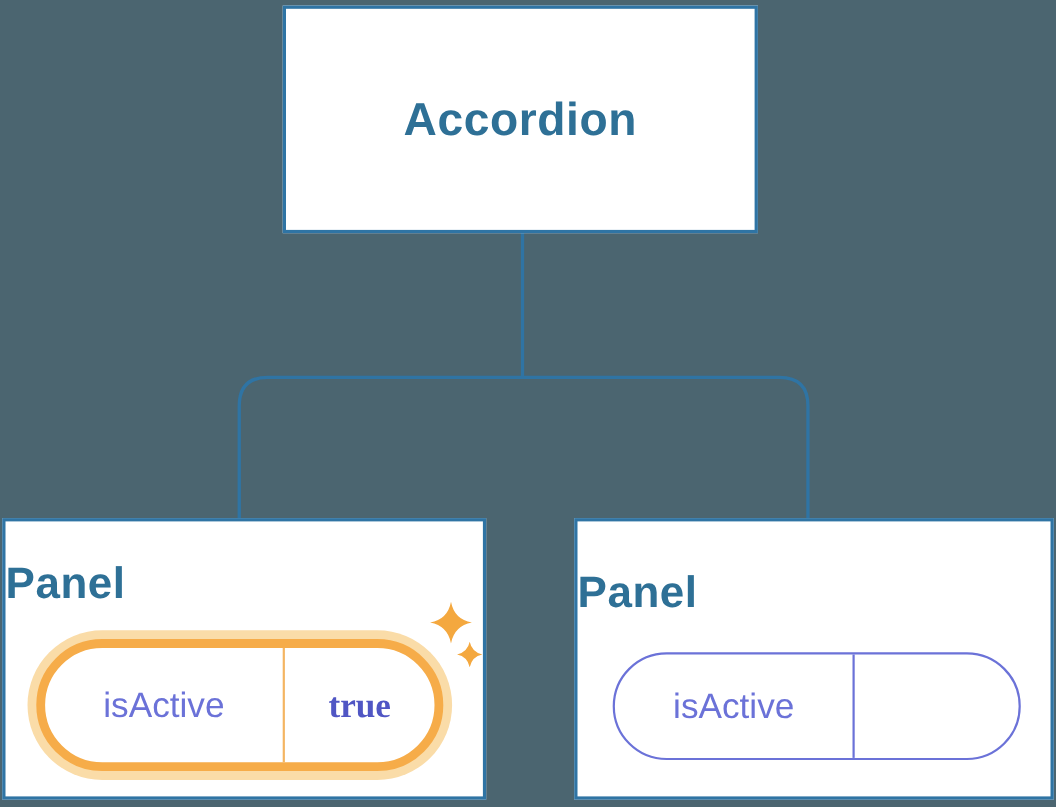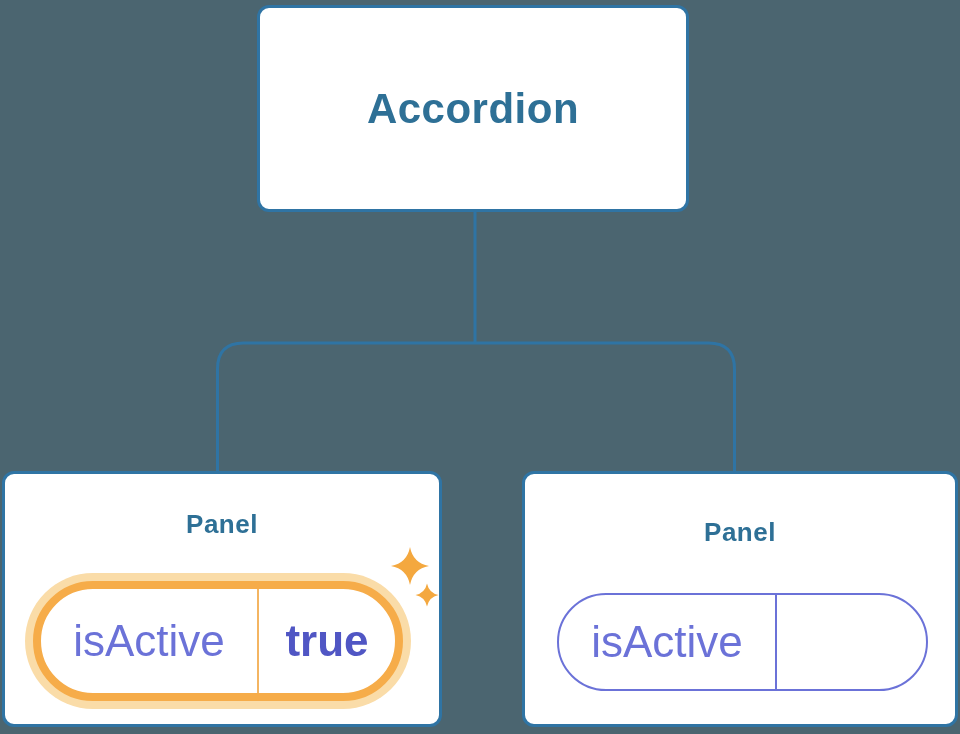--- a/index.html
+++ b/index.html
@@ -7,35 +7,35 @@
     position:relative;width:960px;height:734px;overflow:hidden;
     background:var(--background,#4B6570);
     font-family:"Liberation Sans", sans-serif;
   }
   .connectors{position:absolute;left:0;top:0;width:960px;height:734px;pointer-events:none;}
   .connectors path{stroke:var(--line-blue,#2F74A4);stroke-width:3;fill:none;}
 
   .node{
     position:absolute;background:var(--node-fill,#fff);
     border:3px solid var(--line-blue,#2F74A4);
-    border-radius:12px;box-sizing:border-box;
+    border-radius:0;box-sizing:border-box;
   }
   .root-node{left:257px;top:5px;width:432px;height:207px;
     display:flex;align-items:center;justify-content:center;}
   .root-label{
     font-size:42px;font-weight:600;letter-spacing:.5px;
     color:var(--heading-blue,#2E7096);
   }
 
   .panel-a{left:2px;top:471px;width:440px;height:256px;}
   .panel-b{left:522px;top:471px;width:436px;height:256px;}
 
   .panel-title{
-    position:absolute;left:0;right:0;text-align:center;
-    font-size:26px;font-weight:600;letter-spacing:.5px;
+    position:absolute;left:0;right:0;text-align:left;
+    font-size:40px;font-weight:600;letter-spacing:.5px;
     color:var(--heading-blue,#2E7096);
   }
   .panel-a .panel-title{top:35px;}
   .panel-b .panel-title{top:43px;}
 
   .pill{
     position:absolute;display:flex;align-items:stretch;
     background:#fff;box-sizing:border-box;
   }
   .pill-active{
@@ -47,25 +47,25 @@
   .pill-active .pill-divider{width:2px;background:var(--orange-divider,#F4B562);}
   .pill-inactive{
     left:32px;top:119px;width:371px;height:98px;
     border:2px solid var(--purple,#6B72D8);
     border-radius:49px;
   }
   .pill-inactive .pill-divider{width:2px;background:var(--purple,#6B72D8);}
 
   .cell{
     display:flex;align-items:center;justify-content:center;
-    font-size:44px;color:var(--purple,#6B72D8);white-space:nowrap;
+    font-size:32px;color:var(--purple,#6B72D8);white-space:nowrap;
   }
   .cell-key{width:216px;flex:0 0 auto;}
   .cell-val{flex:1;}
-  .cell-val.bold{font-weight:700;color:var(--purple-dark,#5056C4);}
+  .cell-val.bold{font-weight:700;color:var(--purple-dark,#5056C4);font-family:Liberation Serif, serif;}
 
   .sparkles{position:absolute;left:371px;top:70px;width:76px;height:66px;}
   .sparkles path{fill:var(--star-orange,#F4A83F);}
 </style>
 </head>
 <body>
 
 <div class="stage">
 
   <svg class="connectors" viewBox="0 0 960 734">

